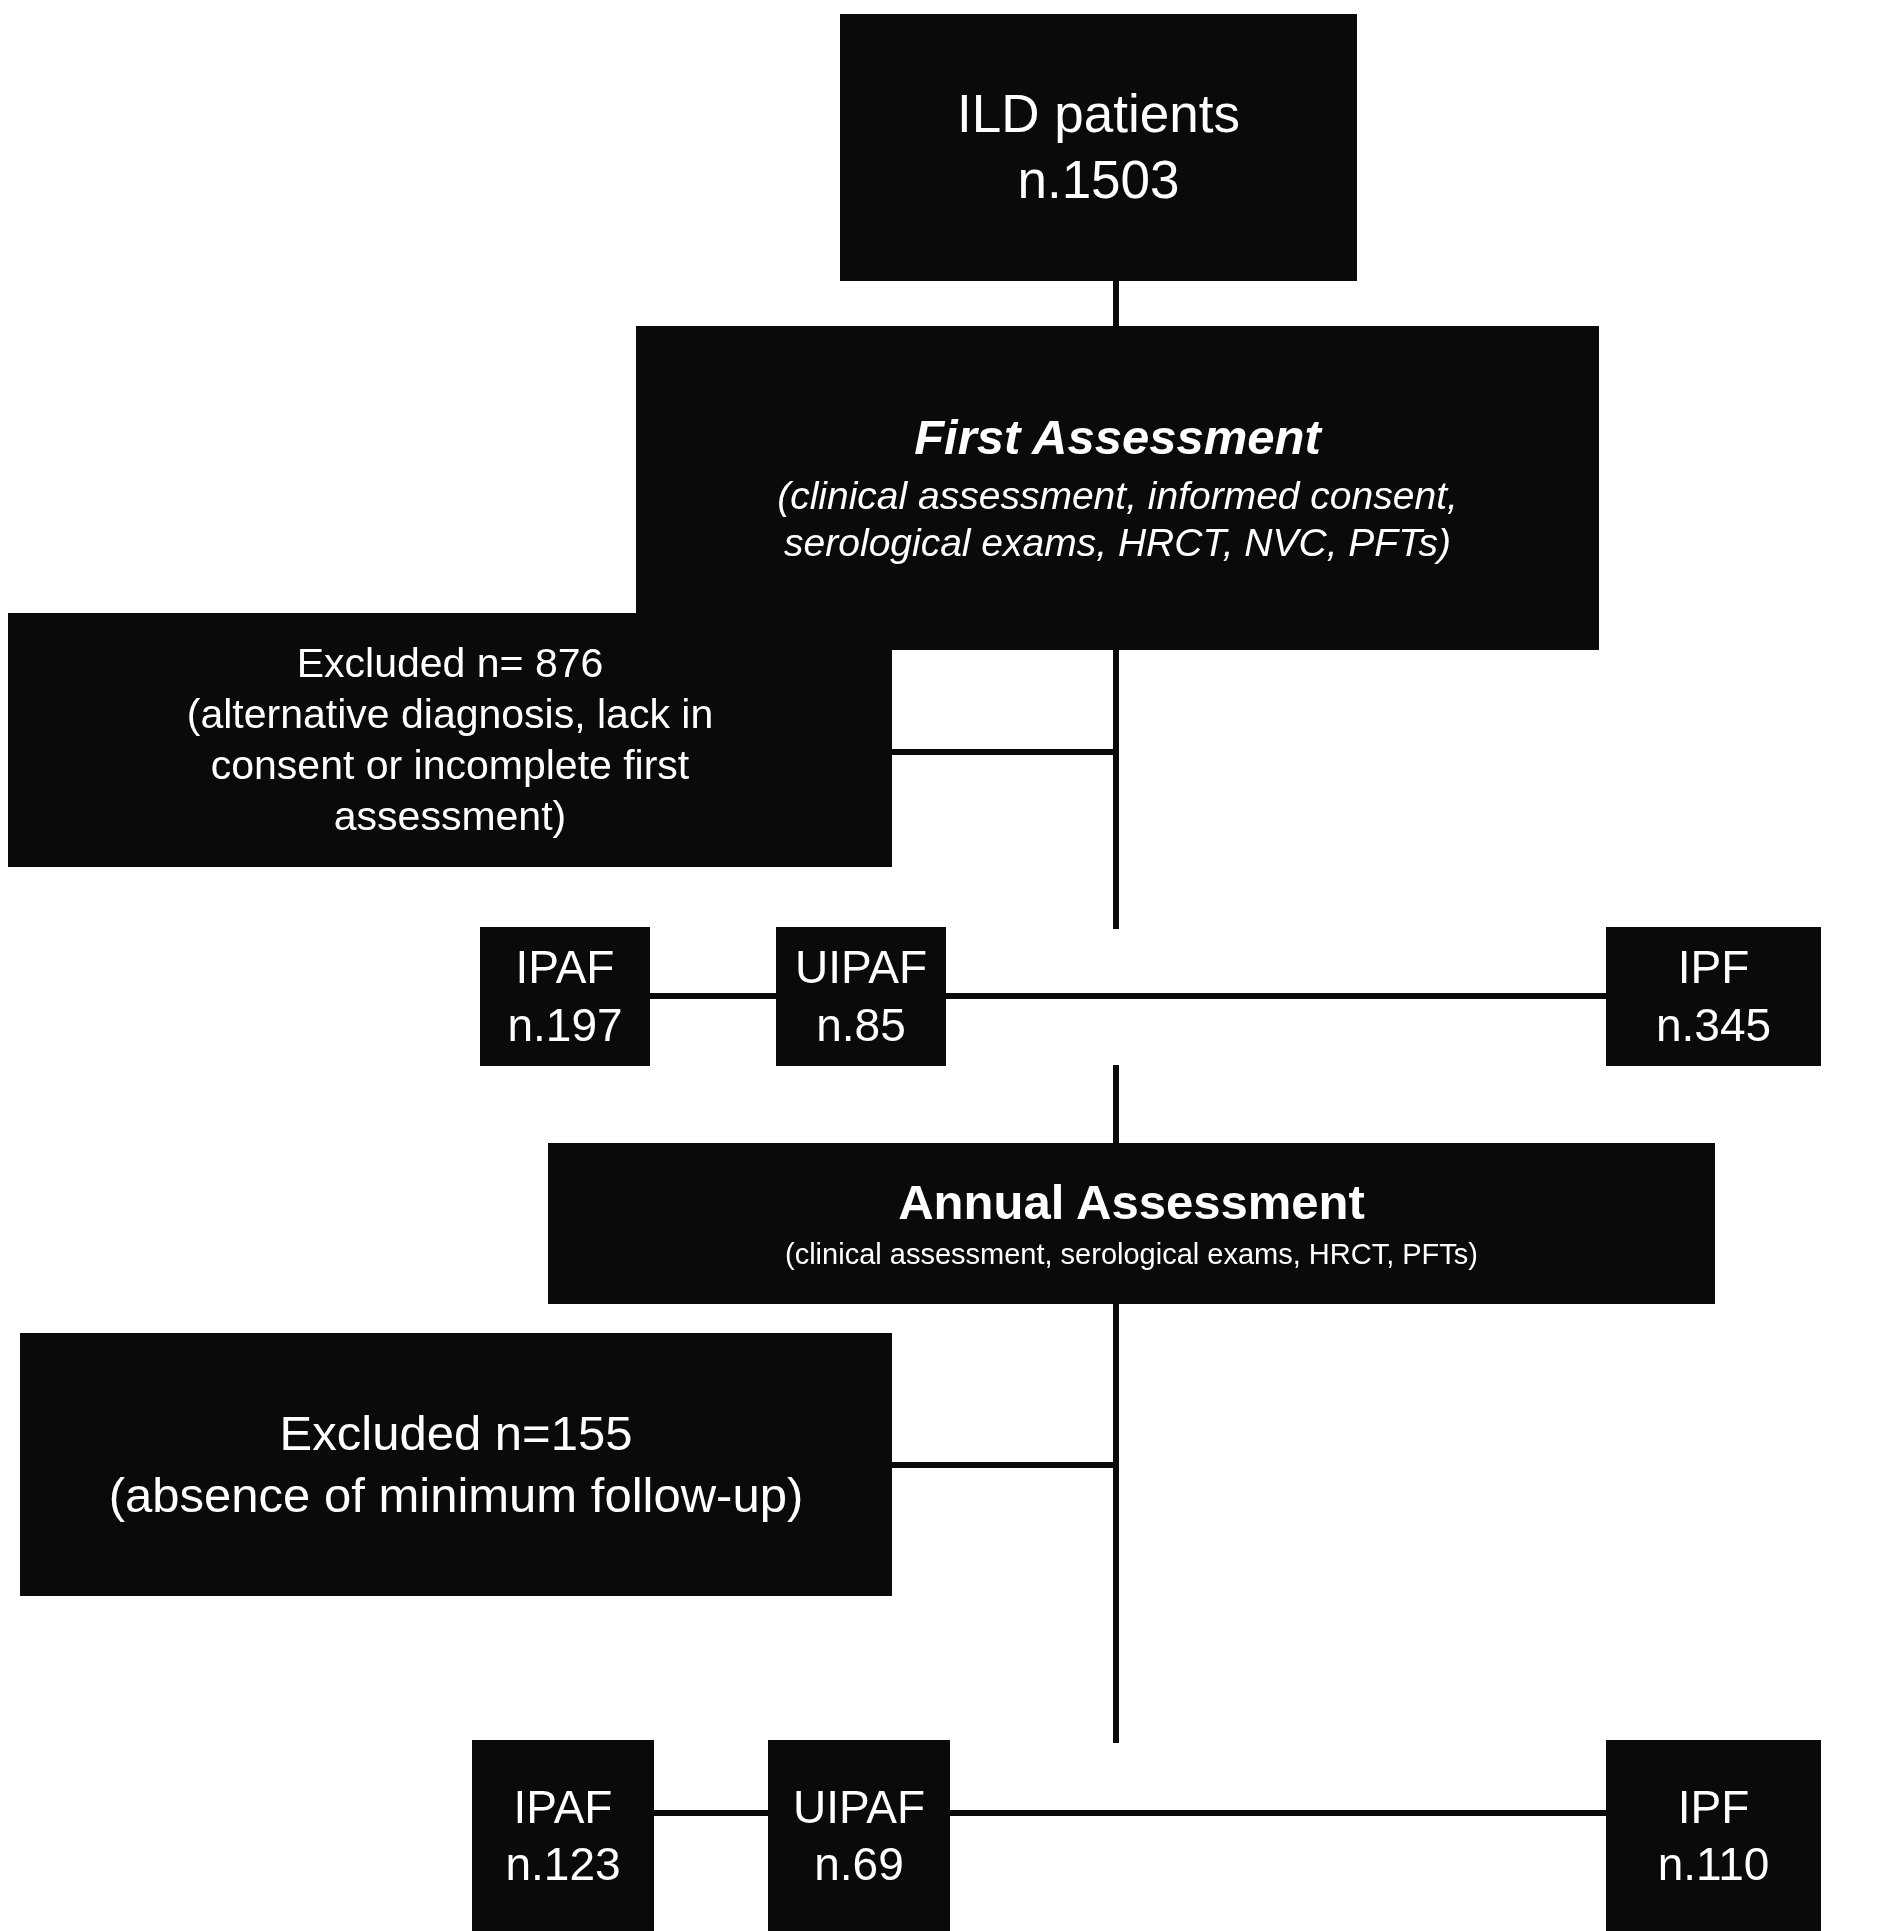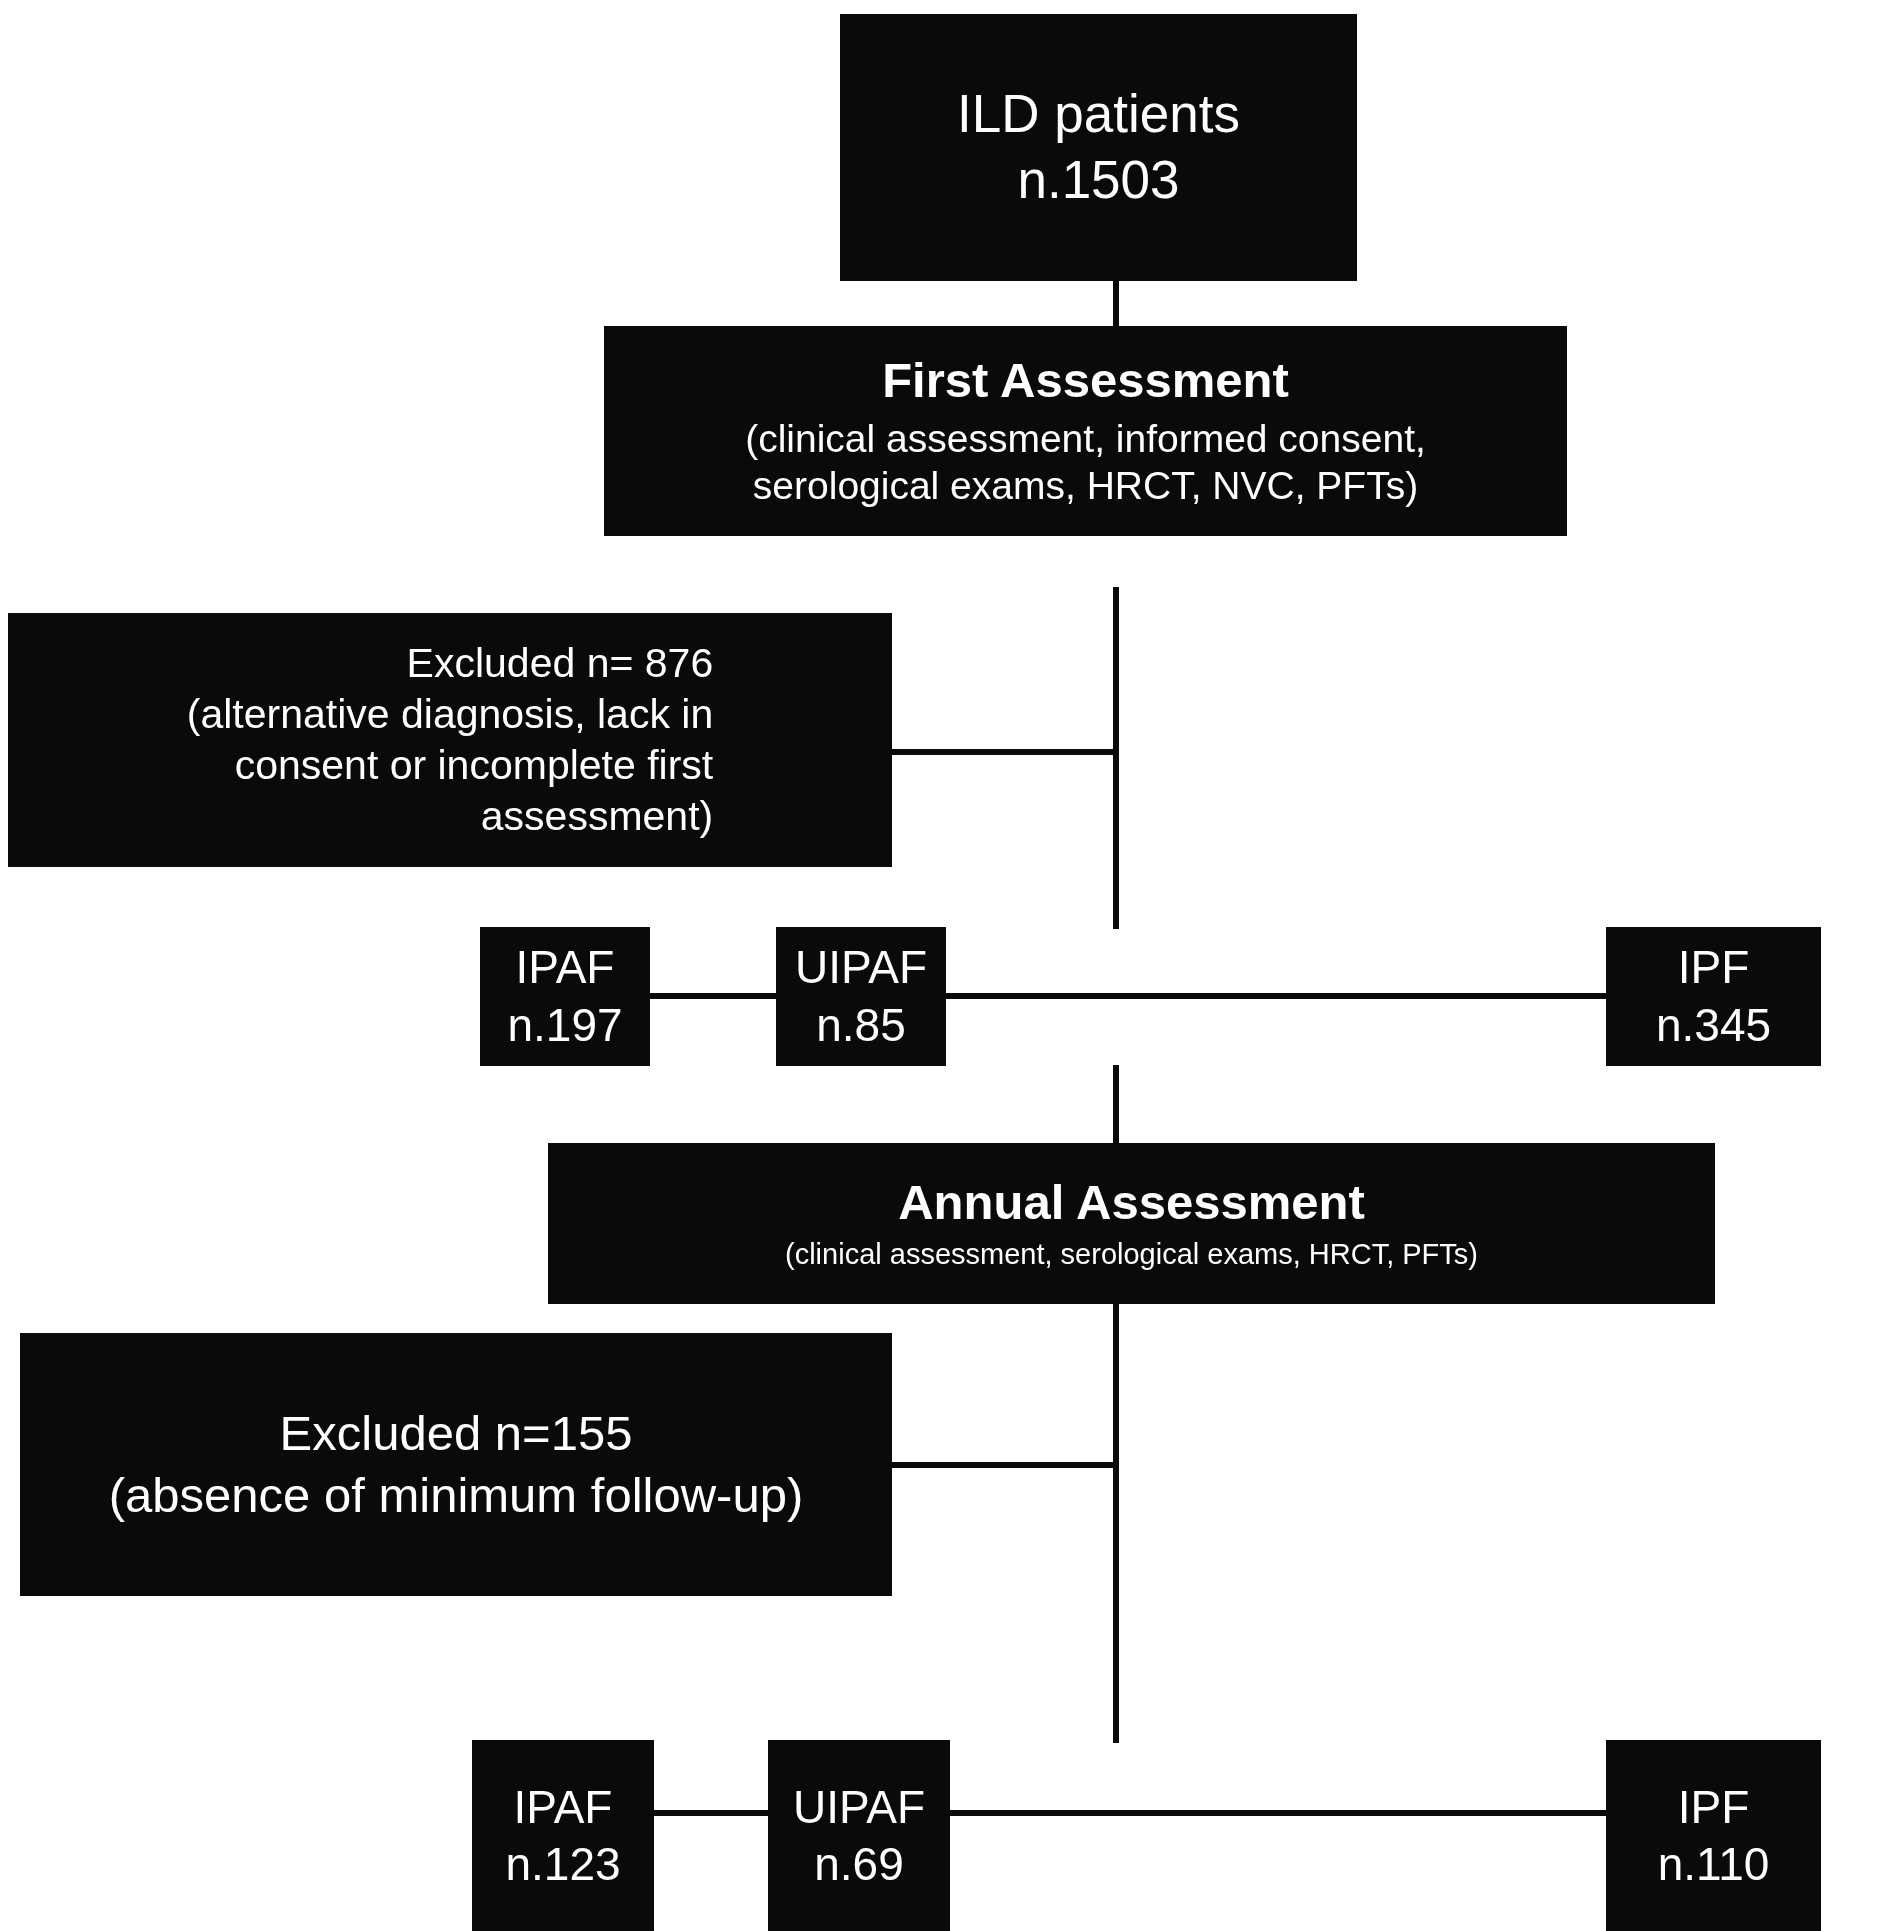--- a/index.html
+++ b/index.html
@@ -53,27 +53,27 @@
   }
   .hline {
     position: absolute;
     background: #0a0a0a;
     height: 5.6px;
     z-index: 1;
   }
 
   
   #node-ild        { left: 840px; top: 13.6px;   width: 517px;  height: 267px; font-size: 53px; }
-  #node-first      { left: 604px;  top: 326px;  width: 963px; height: 210px; }
+  #node-first      { left: 636px;  top: 326px;  width: 963px; height: 324px; font-style: italic; }
   #node-first .title { font-size: 49px; margin-bottom: 4.8px; }
   #node-first .sub   { font-size: 39px; }
 
   #node-excluded1  { left: 8px;   top: 613px;  width: 884px; height: 254px;
                      align-items: center; justify-content: center; font-size: 41px; padding: 0 48px; }
-  #node-excluded1 .plain { text-align: right; }
+  #node-excluded1 .plain { text-align: center; }
 
   #node-ipaf1      { left: 480px;  top: 927px; width: 170px;  height: 139px; font-size: 46px; }
   #node-uipaf1     { left: 776px;  top: 927px; width: 170px;  height: 139px; font-size: 46px; }
   #node-ipf1       { left: 1606px; top: 927px; width: 215px;  height: 139px; font-size: 46px; }
 
   #node-annual     { left: 548px;  top: 1143px; width: 1167px; height: 161px; }
   #node-annual .title { font-size: 49px; margin-bottom: 5px; }
   #node-annual .sub   { font-size: 29px; }
 
   #node-excluded2  { left: 20px;   top: 1333px; width: 872px; height: 263px; font-size: 49px; padding: 0 24px; }

